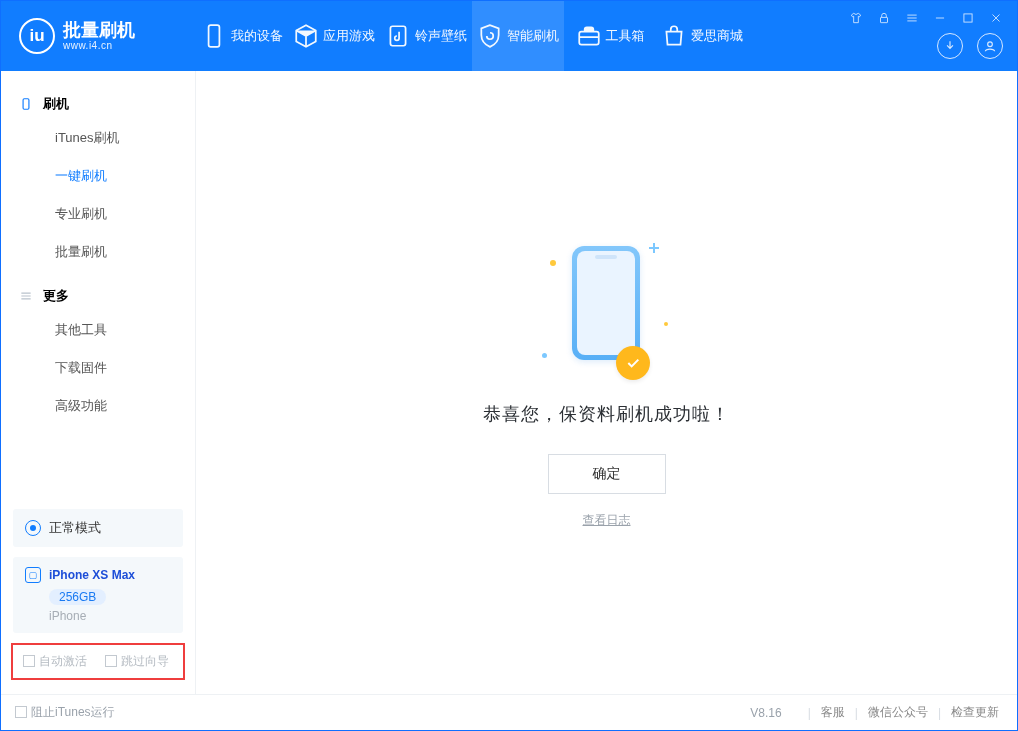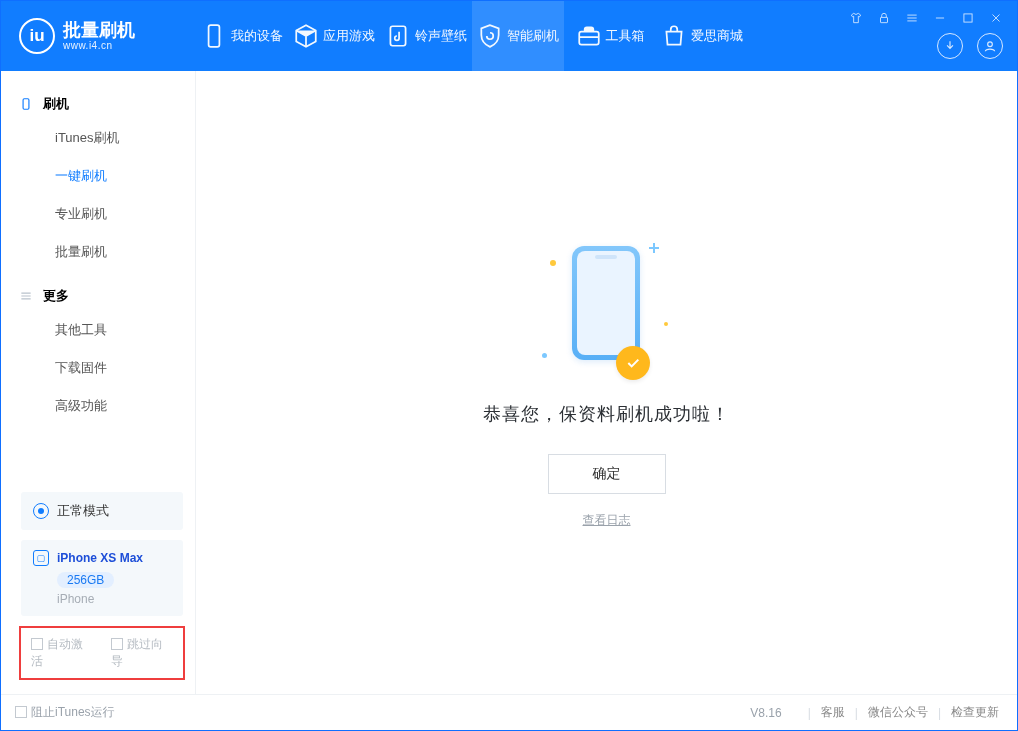--- a/index.html
+++ b/index.html
@@ -26,21 +26,21 @@
 
 
 .body { display: flex; height: calc(100% - 78px - 28px); }
 .sidebar { width: 195px; border-right: 1px solid #eef1f4; padding-top: 18px; position: relative; }
 .side-sec { margin-bottom: 10px; }
 .side-title { display: flex; align-items: center; gap: 10px; padding: 6px 18px; color: #000000; font-size: 13px; font-weight: 600; }
 .side-title svg { width: 14px; height: 14px; }
 .side-item { padding: 10px 18px 10px 54px; font-size: 13px; color: #555; cursor: pointer; }
 .side-item.active { color: #117dff; }
 
-.bottom-panels { position: absolute; left: 8px; right: 0; bottom: 0; }
+.bottom-panels { position: absolute; left: 0; right: 0; bottom: 0; }
 .mode-card, .device-card { margin: 0 12px 10px 12px; background: #f4f8fb; border-radius: 3px; padding: 10px 12px; font-size: 13px; }
 .mode-card { display: flex; align-items: center; gap: 8px; color: #333; }
 .mode-dot { width: 16px; height: 16px; border: 1.5px solid #117dff; border-radius: 50%; display: flex; align-items: center; justify-content: center; }
 .mode-dot::after { content: ""; width: 6px; height: 6px; background: #117dff; border-radius: 50%; }
 .device-card { position: relative; }
 .dev-row { display: flex; align-items: center; gap: 8px; }
 .dev-ic { width: 16px; height: 16px; border: 1.5px solid #117dff; border-radius: 3px; display: flex; align-items: center; justify-content: center; font-size: 9px; color: #117dff; }
 .dev-name { font-weight: 600; color: #1d4ed8; font-size: 12px; }
 .dev-cap { display: inline-block; margin-top: 6px; margin-left: 24px; background: #e3efff; color: #1a7af2; border-radius: 10px; padding: 1px 10px; font-size: 12px; }
 .dev-model { margin-top: 4px; margin-left: 24px; color: #a6adb5; font-size: 12px; }

